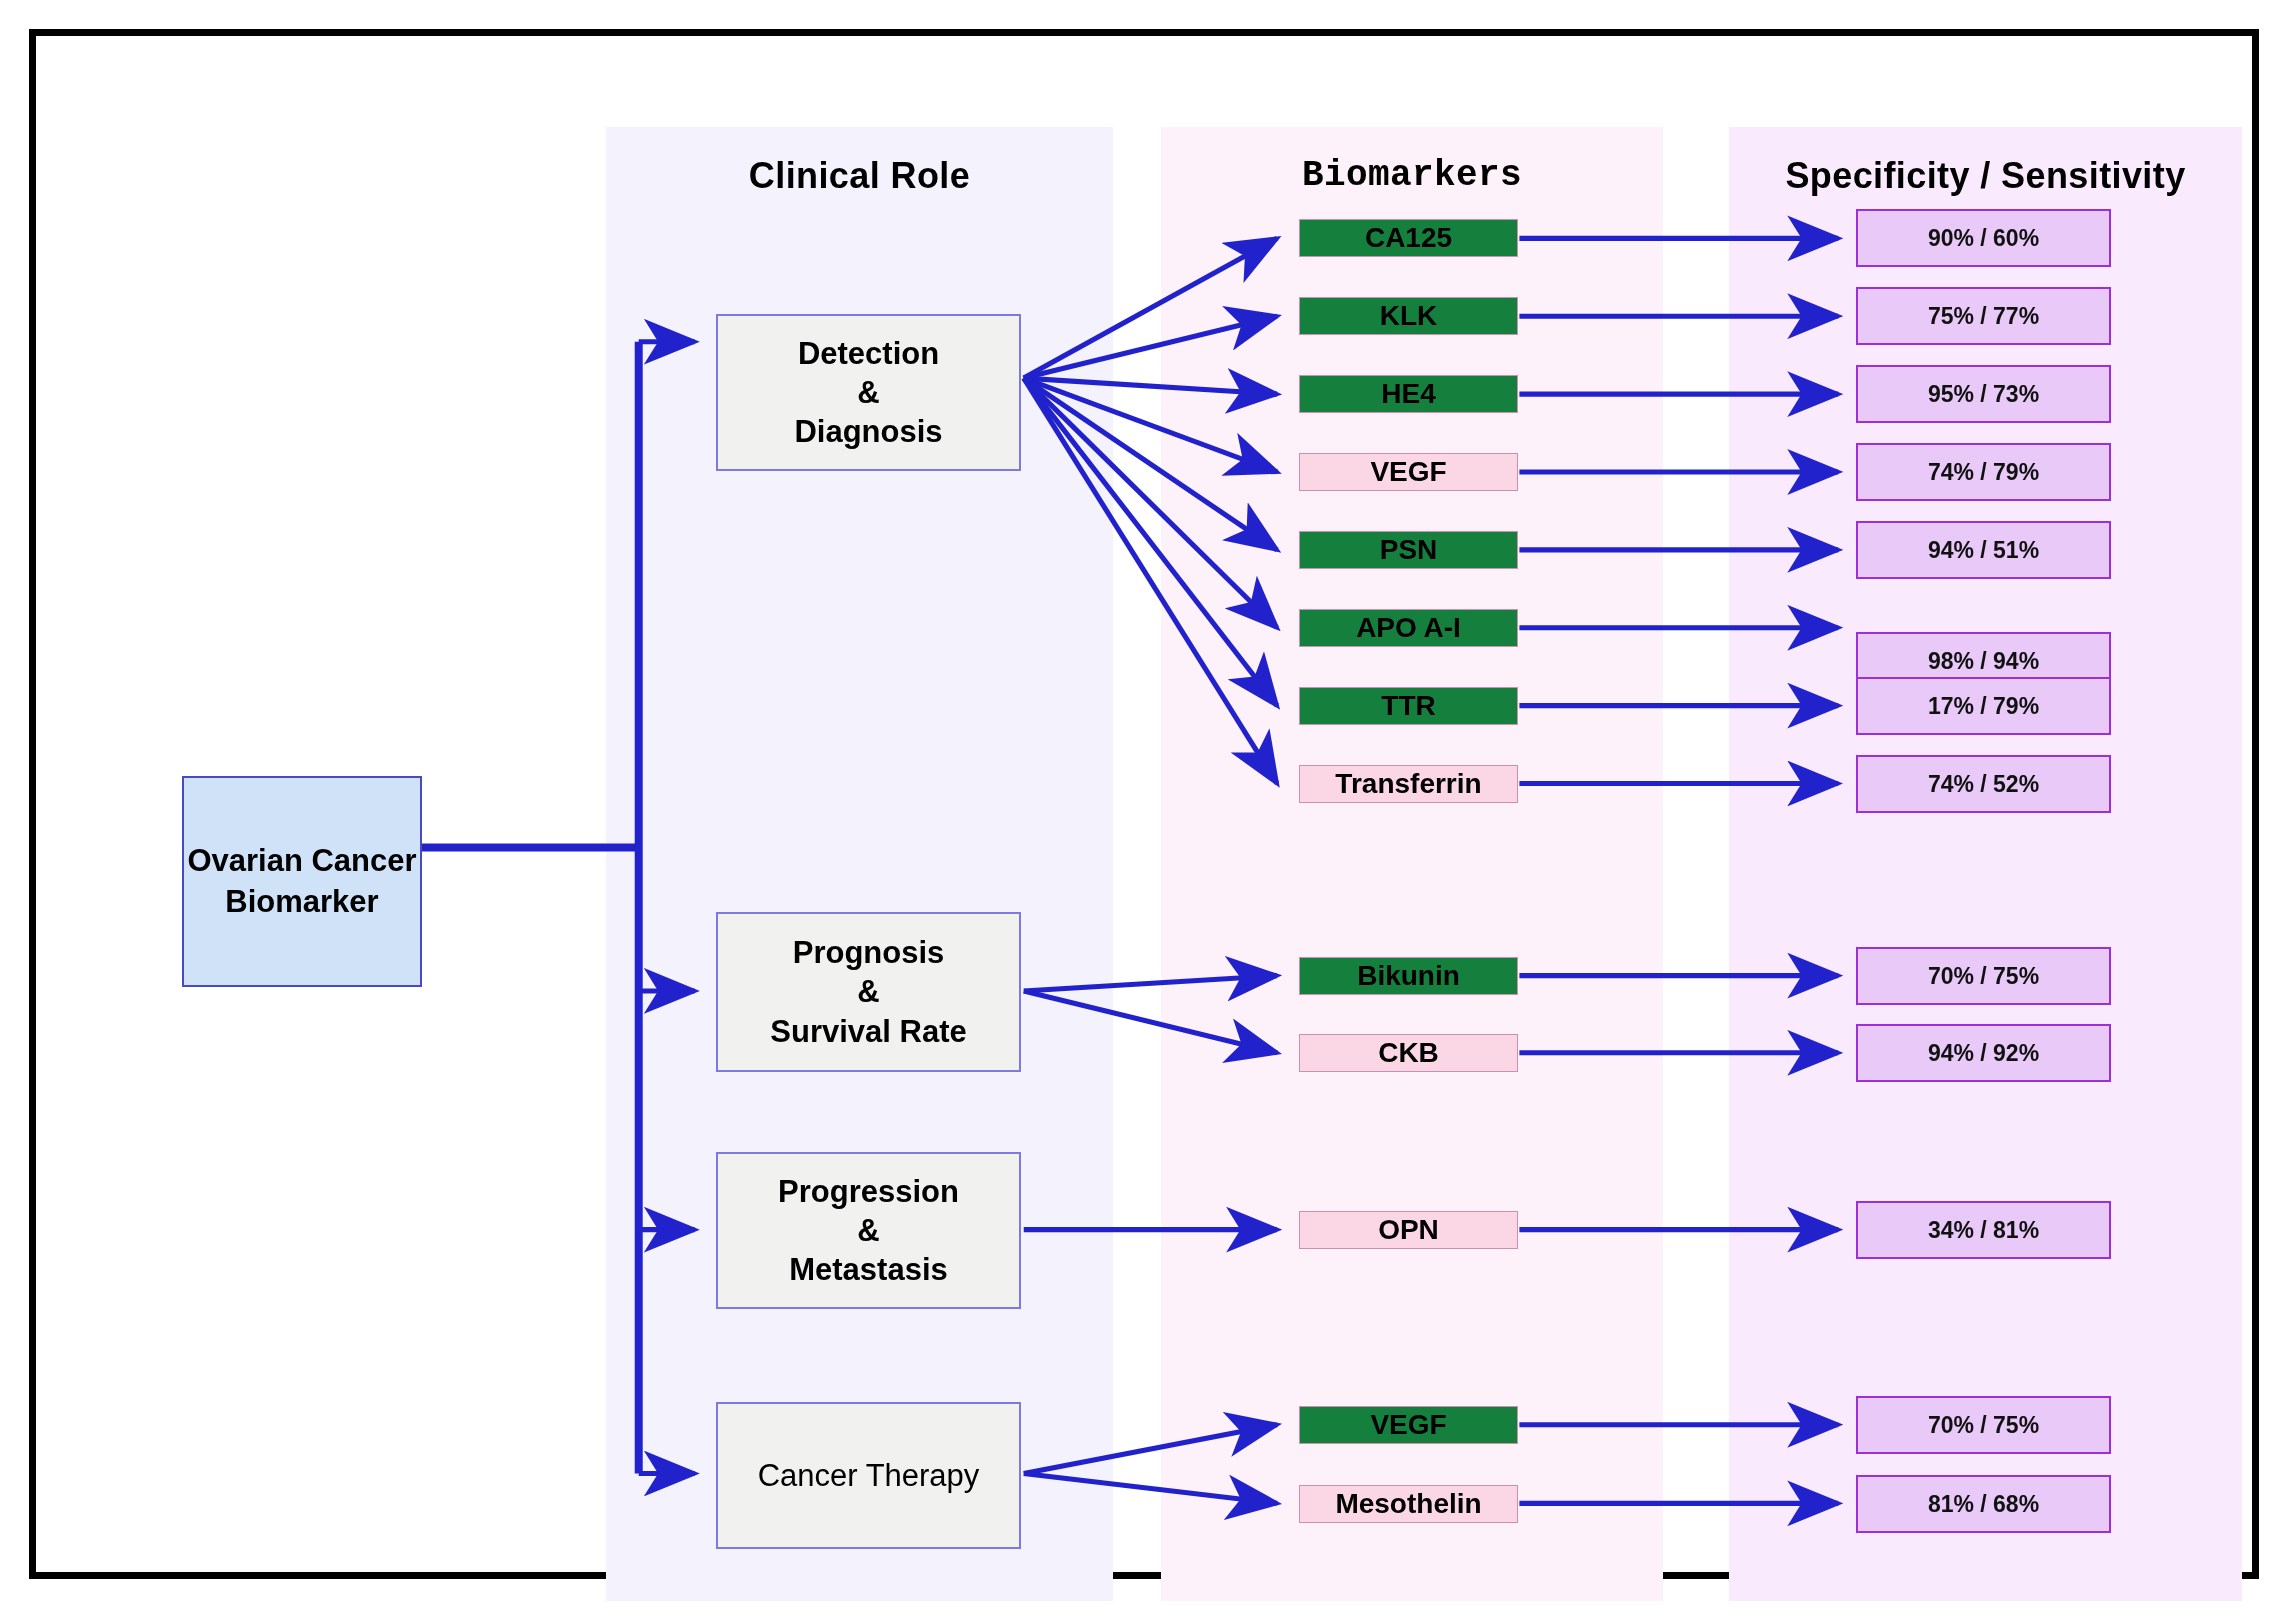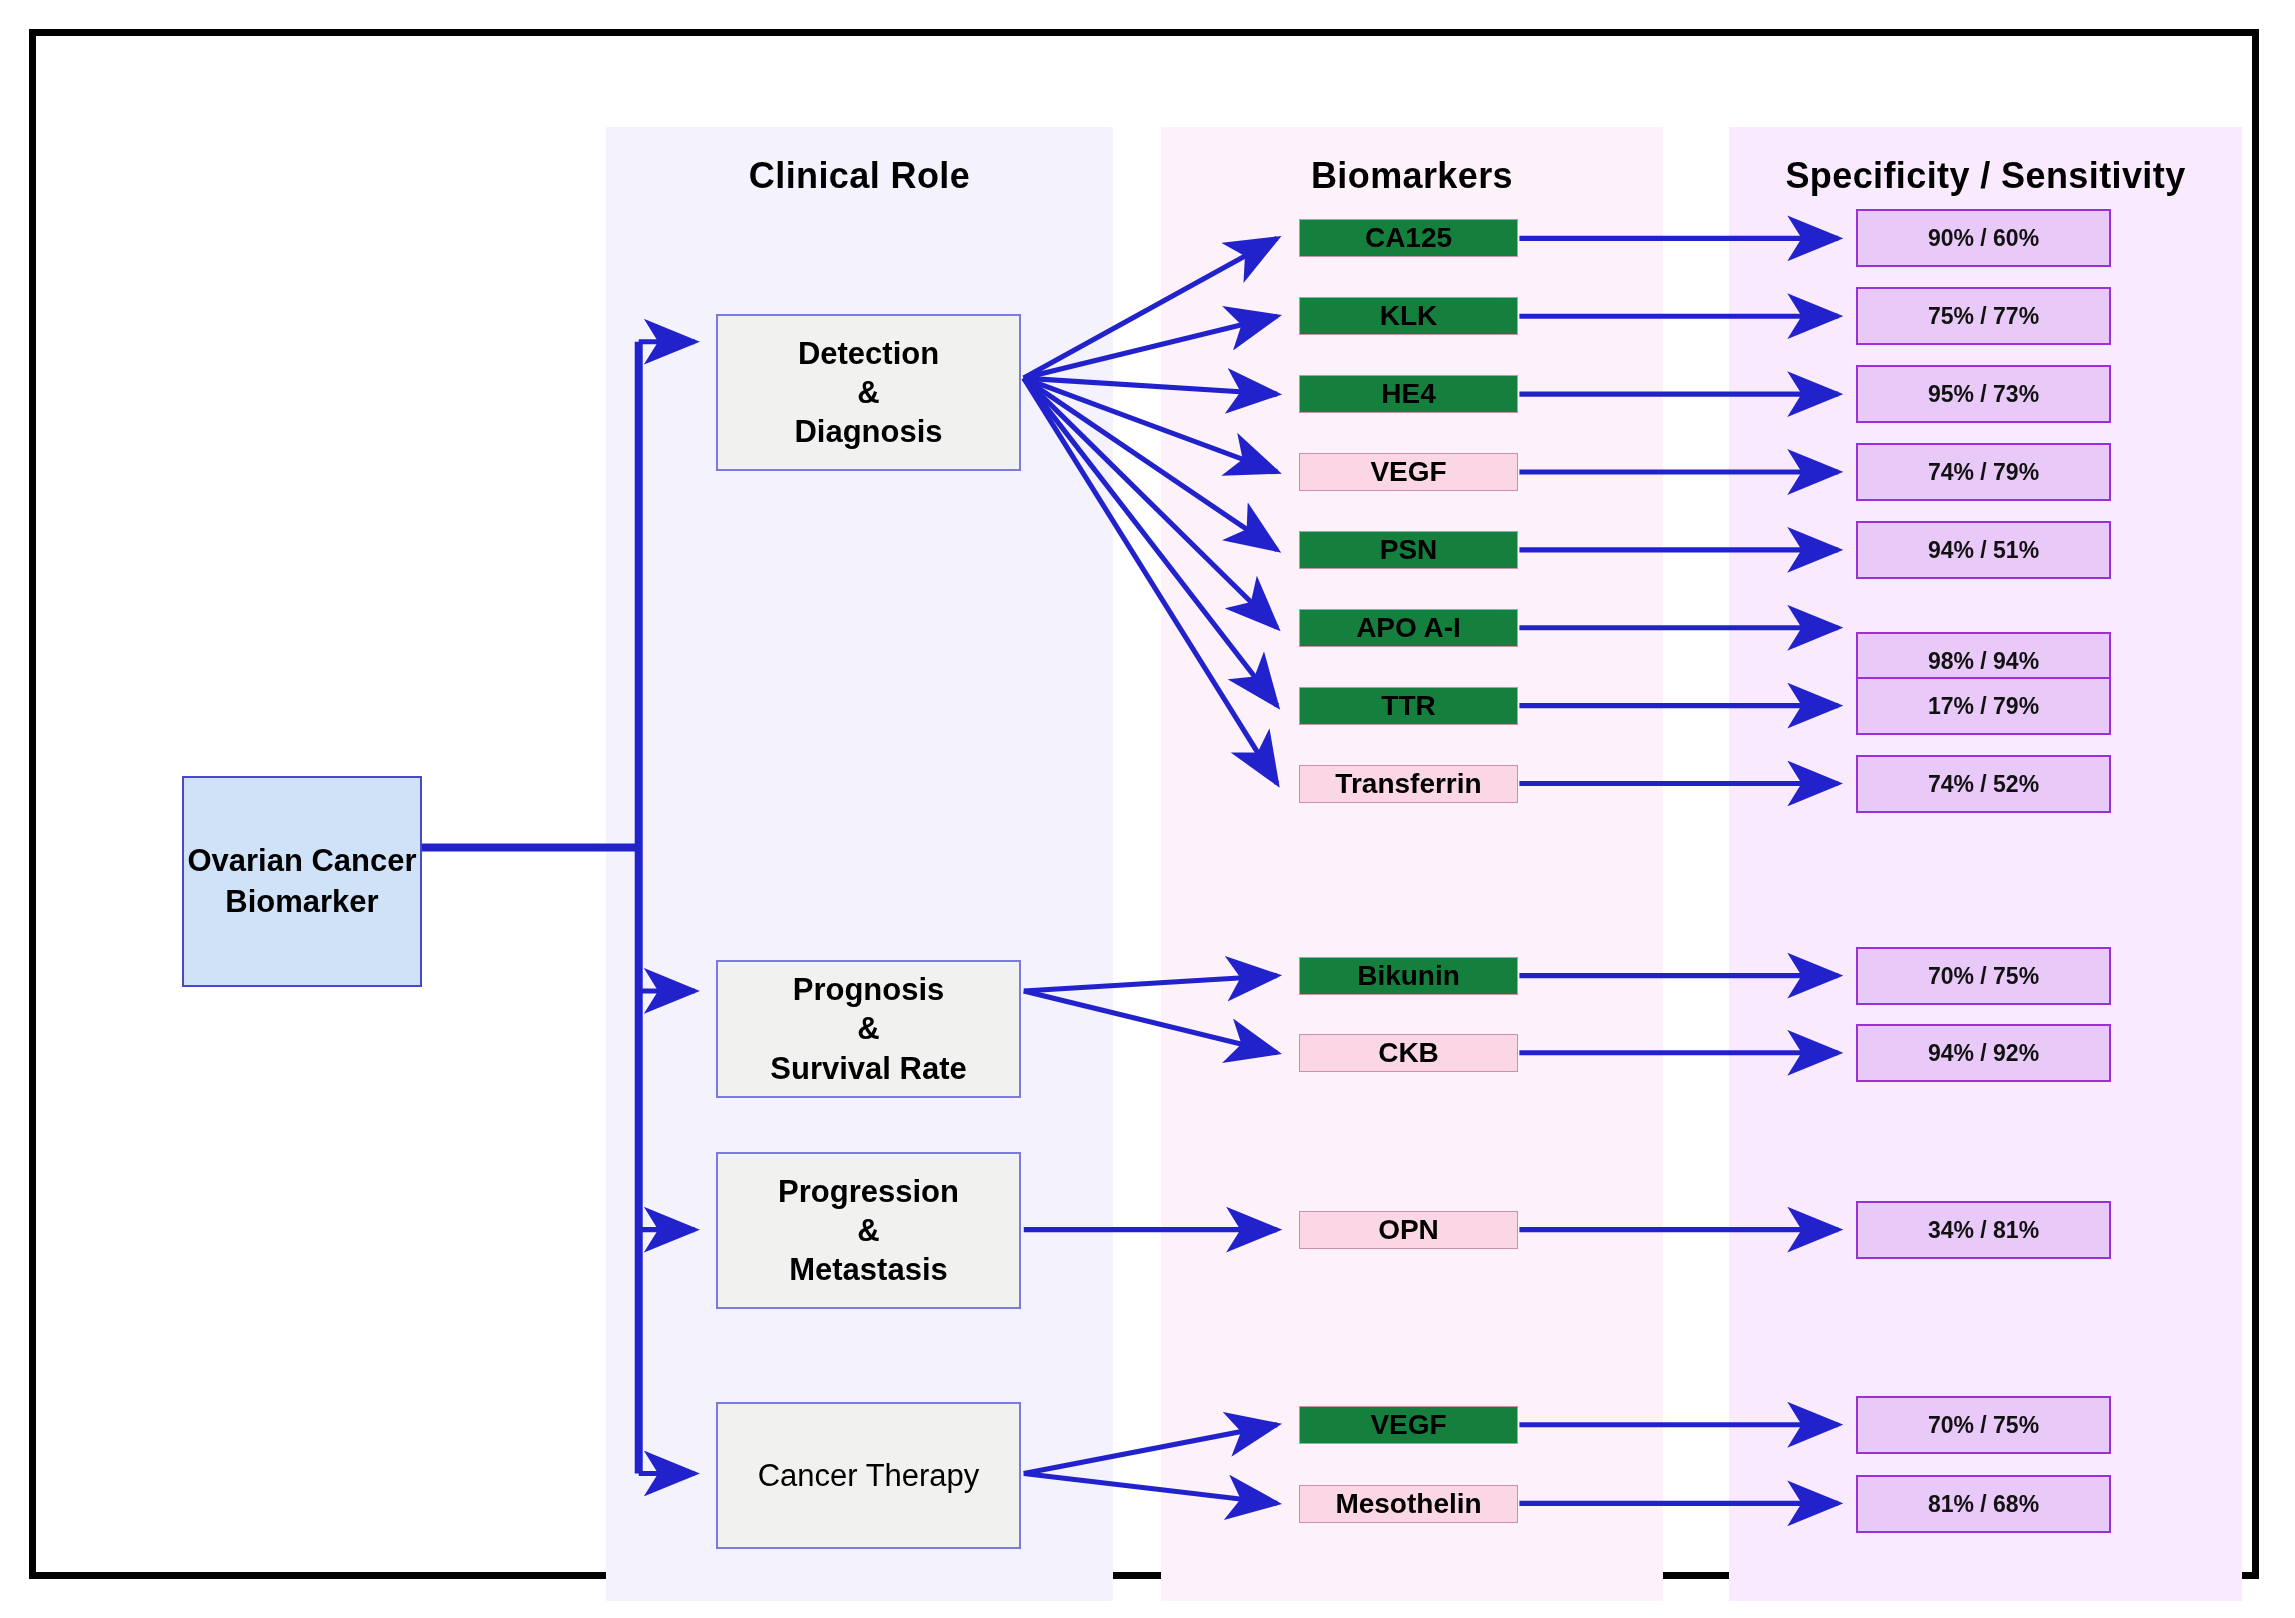--- a/index.html
+++ b/index.html
@@ -39,21 +39,21 @@
     height:48px;
     line-height:48px;
     text-align:center;
     font-size:36px;
     font-weight:bold;
     color:#000000;
     letter-spacing:0.4px;
     white-space:nowrap;
   }
   #hdr-clinical{left:570px;width:507px;}
-  #hdr-biomarkers{left:1125px;width:502px;}
+  #hdr-biomarkers{left:1125px;width:502px;font-family:Liberation Mono, monospace;}
   #hdr-metrics{left:1693px;width:513px;}
 
   
   .node{
     position:absolute;
     box-sizing:border-box;
     display:flex;
     align-items:center;
     justify-content:center;
     text-align:center;
@@ -72,21 +72,21 @@
 
   .role-node{
     left:680px;
     width:305px;
     background:#f1f1ef;
     border:2.2px solid #7a7ae0;
     font-size:31px;
     line-height:1.26;
   }
   #role-detection{top:264px;height:157px;margin-top:14px;}
-  #role-prognosis{top:876px;height:138px;margin-top:48px;}
+  #role-prognosis{top:876px;height:160px;}
   #role-progression{top:1116px;height:157px;}
   #role-therapy{top:1366px;height:147px;font-weight:normal;}
 
   .bm-node{
     left:1263px;
     width:219px;
     height:38px;
     background:#15803d;
     border:1.5px solid #cc8fb0;
     font-size:28px;

